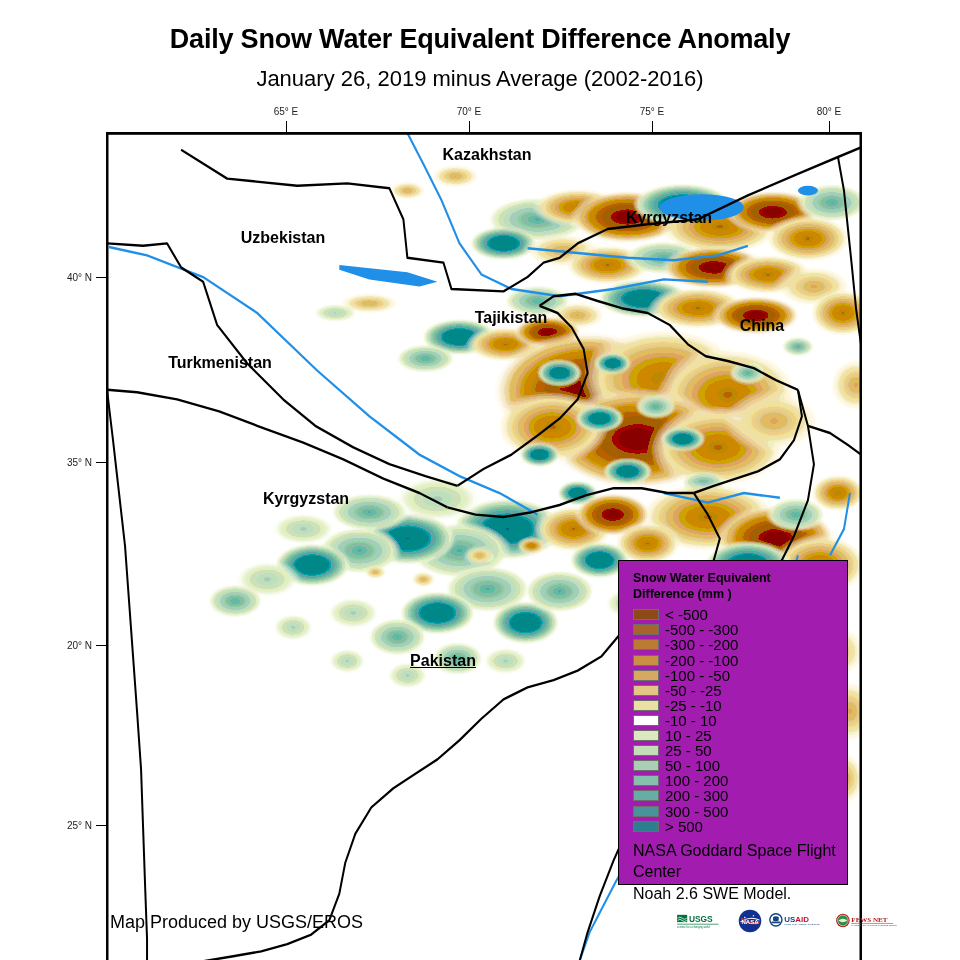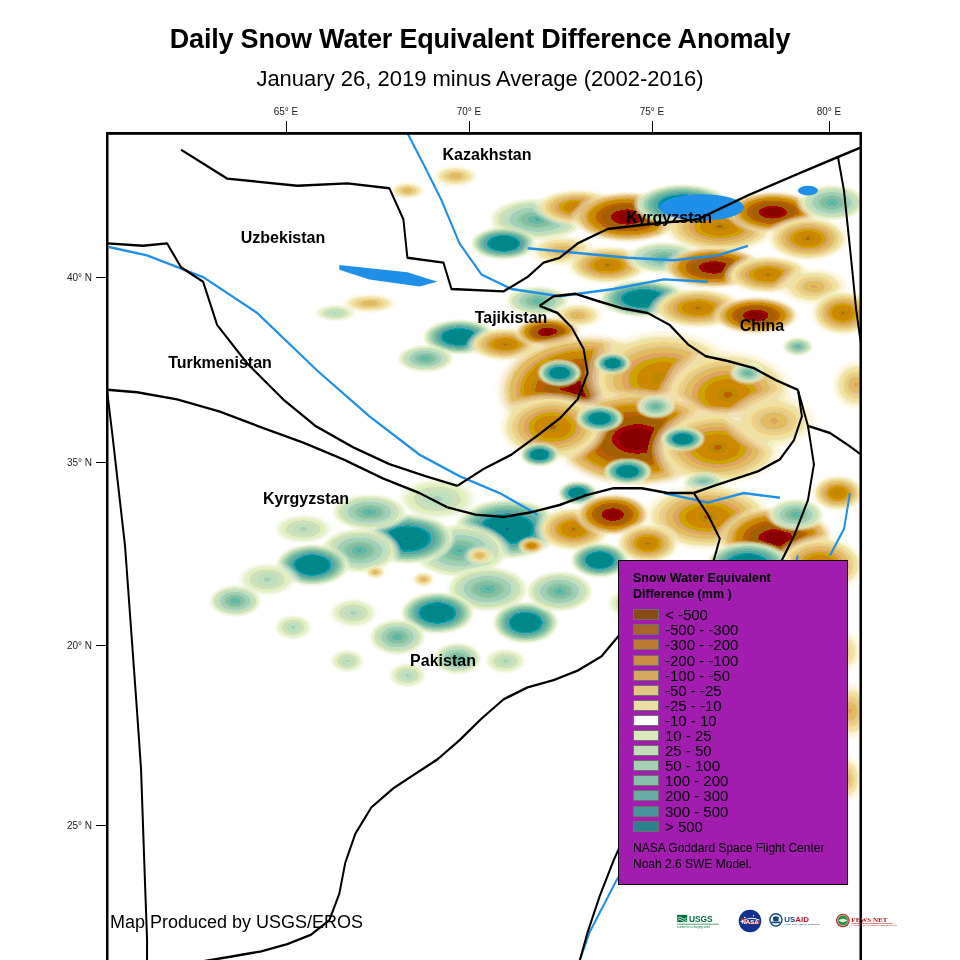--- a/index.html
+++ b/index.html
@@ -98,21 +98,21 @@
     border: 1px solid #6e6e6e;
     box-sizing: border-box;
     margin-right: 6px;
     flex: 0 0 auto;
   }
   .legend-text {
     font-size: 15px; color: #000; white-space: nowrap;
   }
   #legend-source {
     margin-top: 6px;
-    font-size: 12px; color: #000; line-height: 1.35;
+    font-size: 16px; color: #000; line-height: 1.35;
   }
   #legend-source span { display: block; }
 
   
   #footer-credit {
     position: absolute;
     left: 110px; top: 912px;
     font-size: 18px; color: #000;
   }
   #logos {
@@ -362,21 +362,21 @@
       <rect x="0.75" y="0.75" width="751.5" height="748.5" fill="none" stroke="#000000" stroke-width="1.5"></rect>
     </svg>
 
     <div class="country-label" style="left:380px; top:22px;">Kazakhstan</div>
     <div class="country-label" style="left:176px; top:105px;">Uzbekistan</div>
     <div class="country-label" style="left:562px; top:85px;">Kyrgyzstan</div>
     <div class="country-label" style="left:404px; top:185px;">Tajikistan</div>
     <div class="country-label" style="left:655px; top:193px;text-align:center;">China</div>
     <div class="country-label" style="left:113px; top:230px;">Turkmenistan</div>
     <div class="country-label" style="left:199px; top:366px;">Kyrgyzstan</div>
-    <div class="country-label" style="left:336px; top:528px;">Pakistan</div>
+    <div class="country-label" style="left:336px; top:528px;text-decoration:underline;">Pakistan</div>
   </div>
 
   <div class="lon-tick" style="left:286px; top:121px; height:11px;"></div>
   <div class="lon-tick" style="left:469px; top:121px; height:11px;"></div>
   <div class="lon-tick" style="left:652px; top:121px; height:11px;"></div>
   <div class="lon-tick" style="left:829px; top:121px; height:11px;"></div>
 
   <div class="lon-label" style="left:286px; top:106px;">65° E</div>
   <div class="lon-label" style="left:469px; top:106px;">70° E</div>
   <div class="lon-label" style="left:652px; top:106px;">75° E</div>

